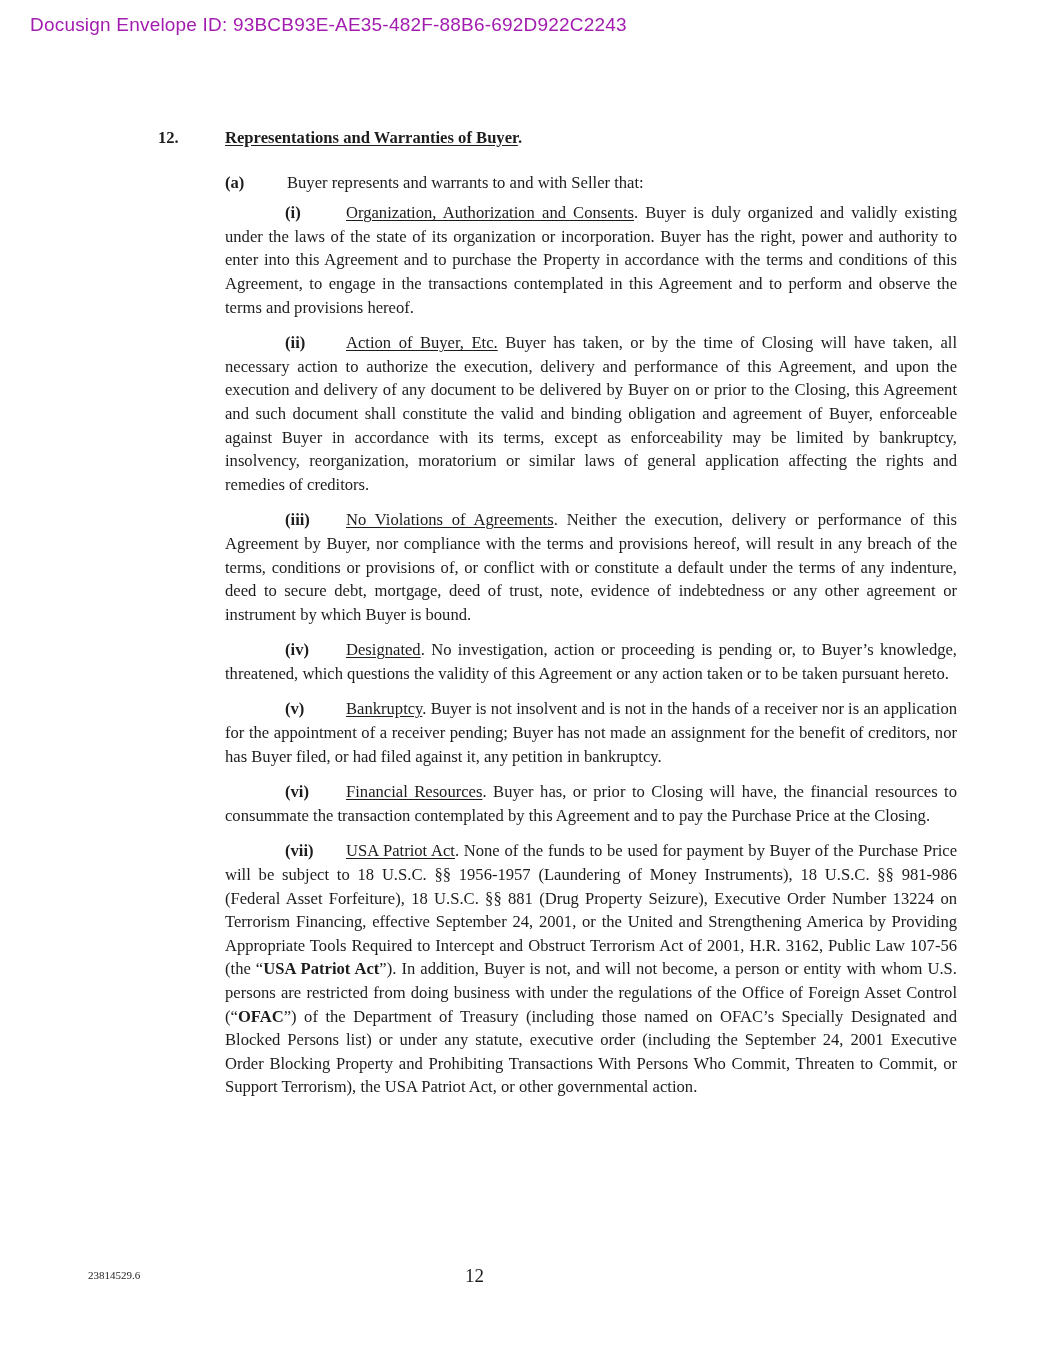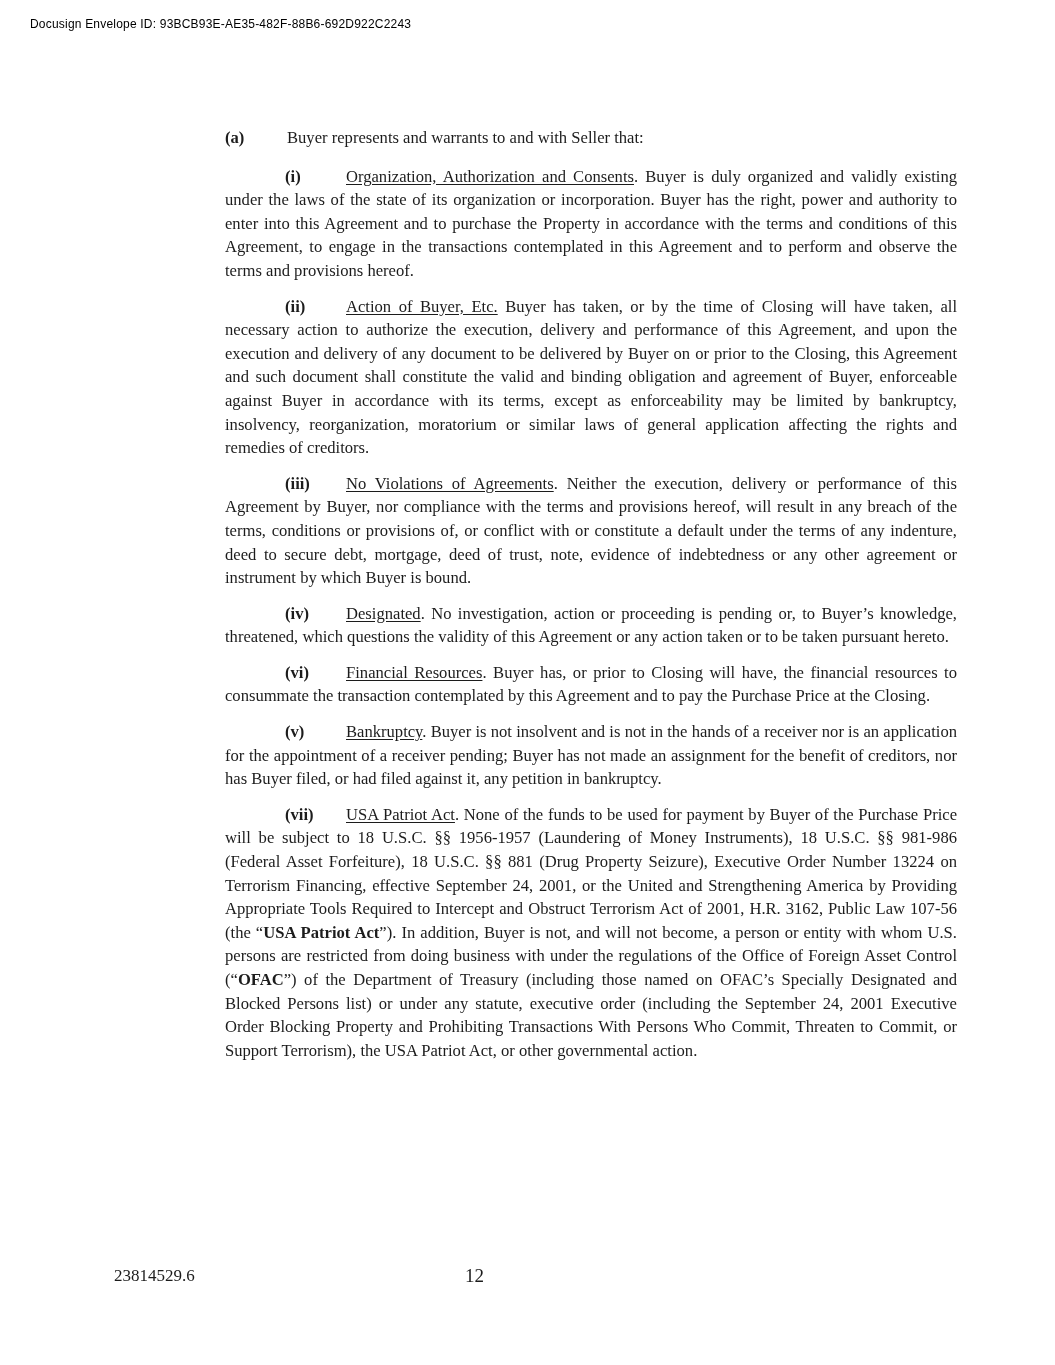--- a/index.html
+++ b/index.html
@@ -13,41 +13,41 @@
     color: #1c1c1c;
     font-family: "Liberation Serif", "DejaVu Serif", serif;
     font-size: 16.6px;
     line-height: 23.6px;
   }
   .envelope-header {
     position: absolute;
     top: 13px;
     left: 30px;
     font-family: "Liberation Sans", "DejaVu Sans", sans-serif;
-    font-size: 12px;
-    color: #000000;
+    font-size: 19px;
+    color: #a21caf;
     letter-spacing: 0.2px;
   }
   .content {
     position: absolute;
     top: 126px;
     left: 0;
     right: 0;
   }
   .sec-heading {
     margin: 0 0 21px 158px;
     font-weight: bold;
   }
   .sec-num {
     display: inline-block;
     width: 67px;
   }
   .sec-title { text-decoration: underline; text-underline-offset: 2px; }
   .para-a {
-    margin: 0 0 15px 225px;
+    margin: 0 0 7px 225px;
   }
   .label-a {
     display: inline-block;
     width: 62px;
     font-weight: bold;
   }
   .sub {
     margin: 0 0 12px 225px;
     width: 732px;
     text-align: justify;
@@ -62,40 +62,43 @@
   .sub-hd { text-decoration: underline; text-underline-offset: 2px; }
   .closing {
     margin: 0 0 0 163px;
     width: 794px;
     text-align: justify;
     text-indent: 62px;
   }
   .b { font-weight: bold; }
   .footer-doc {
     position: absolute;
-    left: 114px;
+    left: 88px;
     top: 1264px;
-    font-size: 17px;
+    font-size: 11px;
   }
   .footer-page {
     position: absolute;
     left: 465px;
     top: 1264px;
     font-size: 19px;
   }
 </style>
 </head>
 <body>
 
 <div class="page">
 
   <div class="envelope-header">Docusign Envelope ID: 93BCB93E-AE35-482F-88B6-692D922C2243</div>
 
   <div class="content">
 
+    <div class="sec-heading">
+      <span class="sec-num">12.</span><span class="sec-title">Representations and Warranties of Buyer</span><span>.</span>
+    </div>
 
     <div class="para-a">
       <span class="label-a">(a)</span><span>Buyer represents and warrants to and with Seller that:</span>
     </div>
 
     <div class="sub">
       <span class="sub-num">(i)</span><span class="sub-hd">Organization, Authorization and Consents</span><span><span>.  Buyer is duly organized and validly existing under the laws of the state of its organization or incorporation.  Buyer has the right, power and authority to enter into this Agreement and to purchase the Property in accordance with the terms and conditions of this Agreement, to engage in the transactions contemplated in this Agreement and to perform and observe the terms and provisions hereof.</span></span>
     </div>
 
     <div class="sub">
@@ -104,25 +107,25 @@
 
     <div class="sub">
       <span class="sub-num">(iii)</span><span class="sub-hd">No Violations of Agreements</span><span><span>.  Neither the execution, delivery or performance of this Agreement by Buyer, nor compliance with the terms and provisions hereof, will result in any breach of the terms, conditions or provisions of, or conflict with or constitute a default under the terms of any indenture, deed to secure debt, mortgage, deed of trust, note, evidence of indebtedness or any other agreement or instrument by which Buyer is bound.</span></span>
     </div>
 
     <div class="sub">
       <span class="sub-num">(iv)</span><span class="sub-hd">Designated</span><span><span>.  No investigation, action or proceeding is pending or, to Buyer’s knowledge, threatened, which questions the validity of this Agreement or any action taken or to be taken pursuant hereto.</span></span>
     </div>
 
     <div class="sub">
-      <span class="sub-num">(vi)</span><span class="sub-hd">Financial Resources</span><span><span>.  Buyer has, or prior to Closing will have, the financial resources to consummate the transaction contemplated by this Agreement and to pay the Purchase Price at the Closing.</span></span>
+      <span class="sub-num">(v)</span><span class="sub-hd">Bankruptcy</span><span><span>.  Buyer is not insolvent and is not in the hands of a receiver nor is an application for the appointment of a receiver pending; Buyer has not made an assignment for the benefit of creditors, nor has Buyer filed, or had filed against it, any petition in bankruptcy.</span></span>
     </div>
 
     <div class="sub">
-      <span class="sub-num">(v)</span><span class="sub-hd">Bankruptcy</span><span><span>.  Buyer is not insolvent and is not in the hands of a receiver nor is an application for the appointment of a receiver pending; Buyer has not made an assignment for the benefit of creditors, nor has Buyer filed, or had filed against it, any petition in bankruptcy.</span></span>
+      <span class="sub-num">(vi)</span><span class="sub-hd">Financial Resources</span><span><span>.  Buyer has, or prior to Closing will have, the financial resources to consummate the transaction contemplated by this Agreement and to pay the Purchase Price at the Closing.</span></span>
     </div>
 
     <div class="sub">
       <span class="sub-num">(vii)</span><span class="sub-hd">USA Patriot Act</span><span><span>.  None of the funds to be used for payment by Buyer of the Purchase Price will be subject to 18 U.S.C. §§ 1956-1957 (Laundering of Money Instruments), 18 U.S.C. §§ 981-986 (Federal Asset Forfeiture), 18 U.S.C. §§ 881 (Drug Property Seizure), Executive Order Number 13224 on Terrorism Financing, effective September 24, 2001, or the United and Strengthening America by Providing Appropriate Tools Required to Intercept and Obstruct Terrorism Act of 2001, H.R. 3162, Public Law 107-56 (the “</span><span class="b">USA Patriot Act</span><span>”).  In addition, Buyer is not, and will not become, a person or entity with whom U.S. persons are restricted from doing business with under the regulations of the Office of Foreign Asset Control (“</span><span class="b">OFAC</span><span>”) of the Department of Treasury (including those named on OFAC’s Specially Designated and Blocked Persons list) or under any statute, executive order (including the September 24, 2001 Executive Order Blocking Property and Prohibiting Transactions With Persons Who Commit, Threaten to Commit, or Support Terrorism), the USA Patriot Act, or other governmental action.</span></span>
     </div>
 
 
   </div>
 
   <div class="footer-doc">23814529.6</div>

